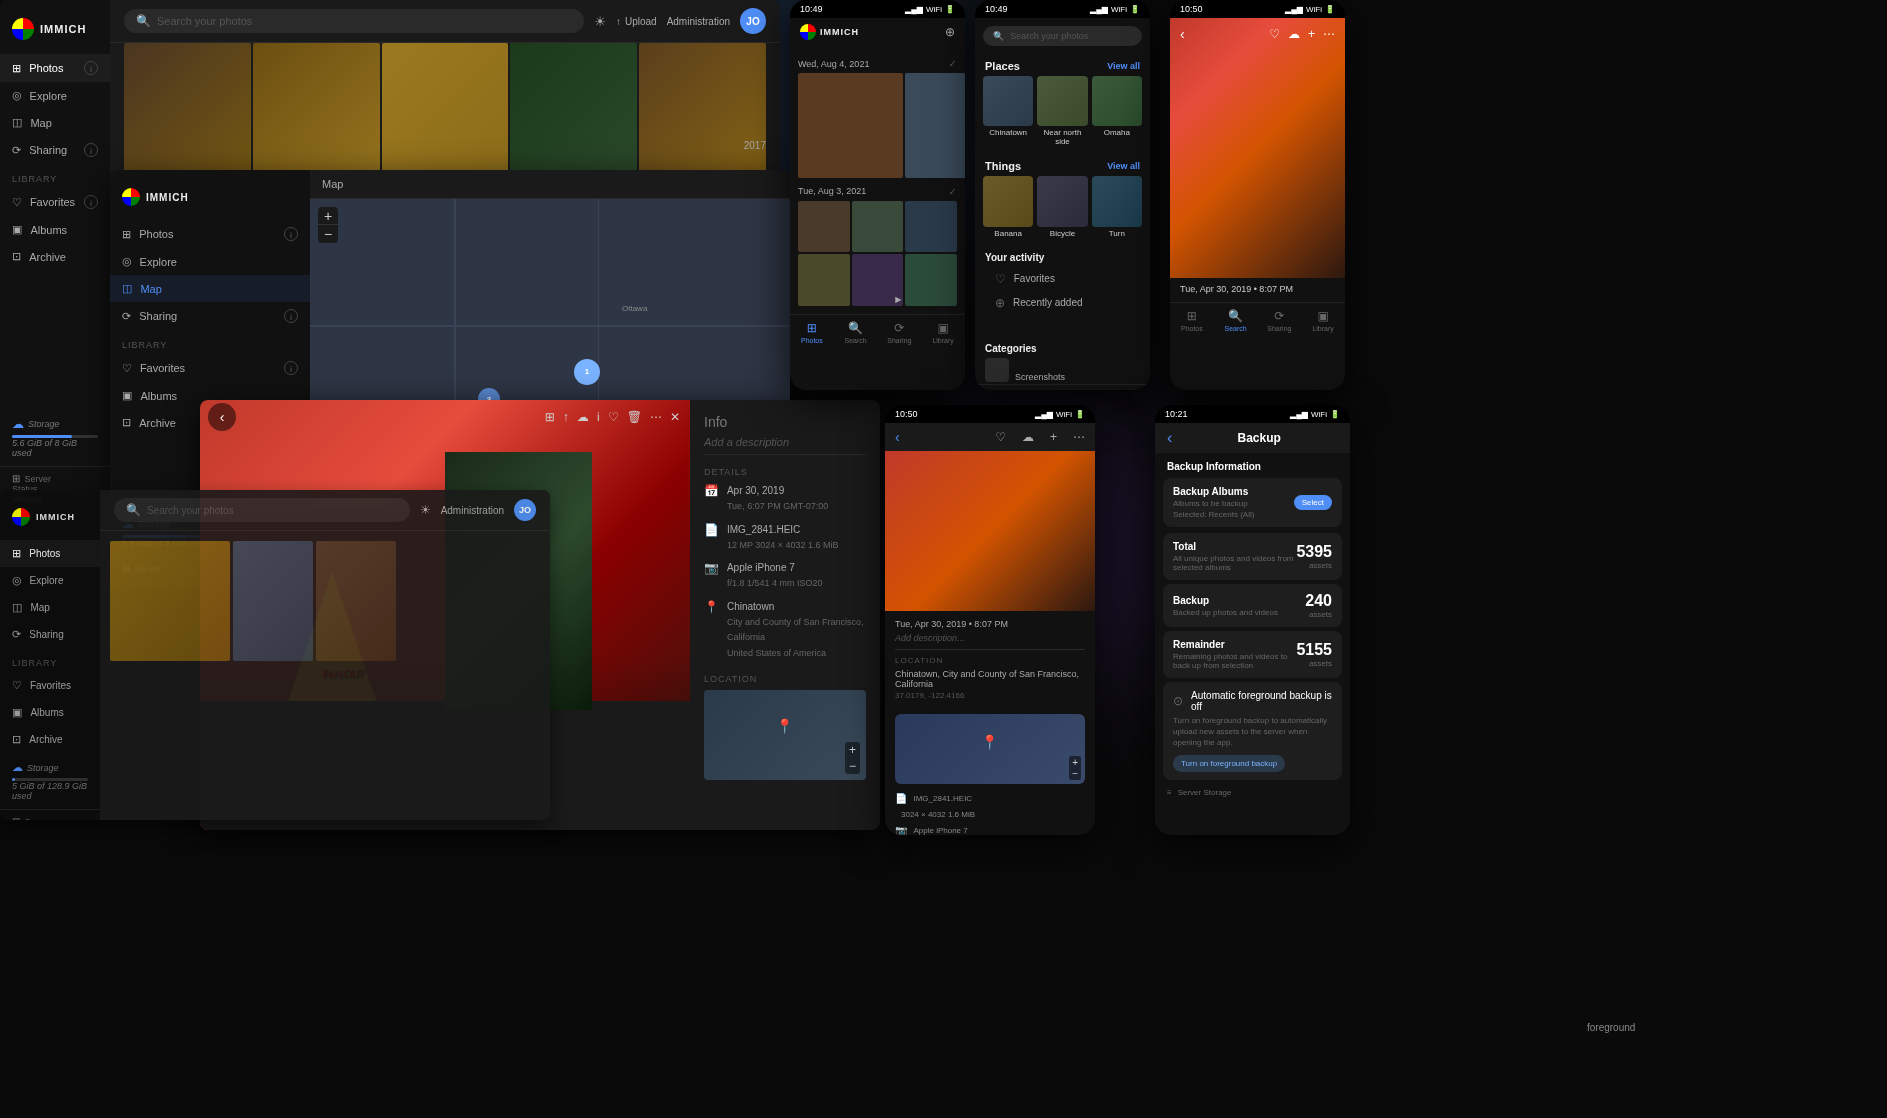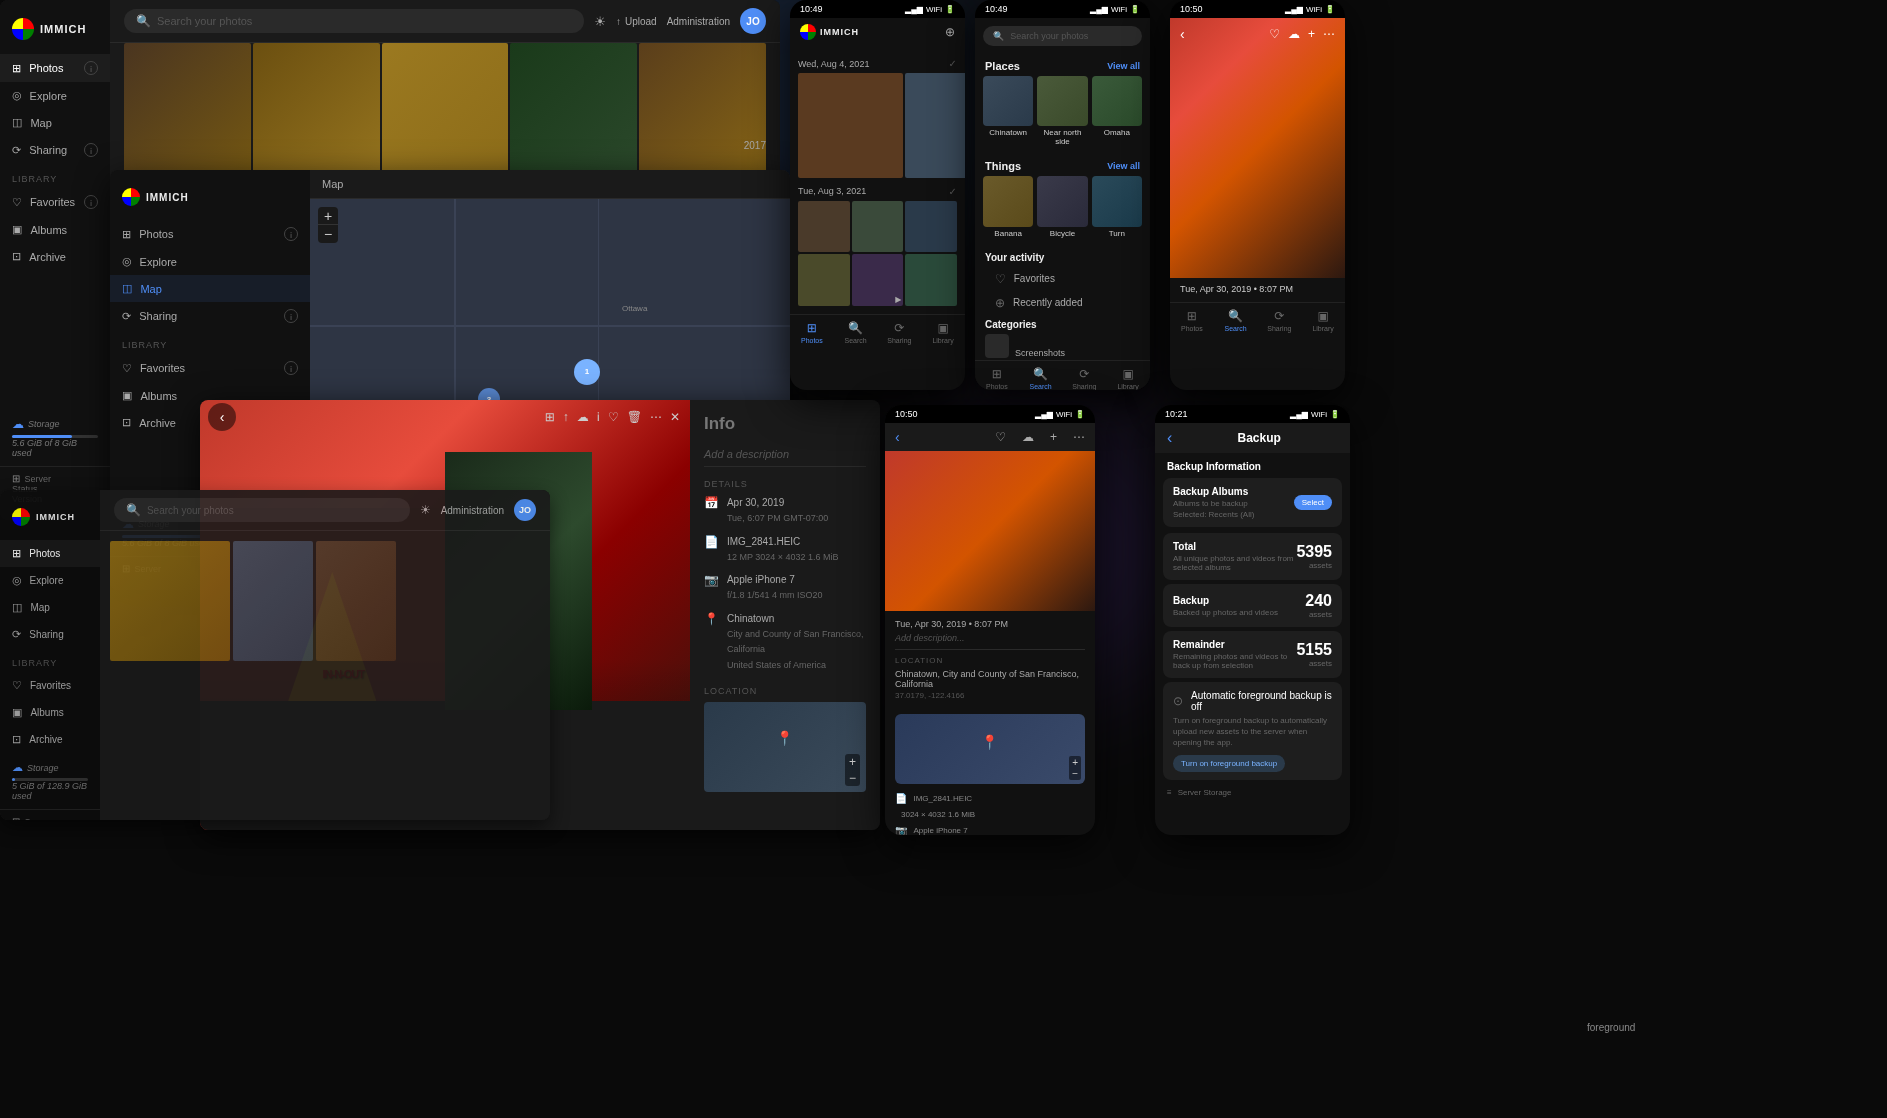--- a/index.html
+++ b/index.html
@@ -283,21 +283,21 @@
       cursor: pointer;
     }
 
     .info-panel {
       flex: 1;
       background: #1a1a1a;
       padding: 14px;
       overflow-y: auto;
     }
 
-    .info-title { color: #777; font-size: 17px; font-weight: 700; margin-bottom: 8px; }
+    .info-title { color: #777; font-size: 14px; font-weight: 400; }
     .info-desc-input {
       color: #555; font-size: 11px; font-style: italic;
       padding: 6px 0; border-bottom: 1px solid #2a2a2a; margin-bottom: 12px;
     }
 
     .info-section-label { color: #555; font-size: 9px; text-transform: uppercase; letter-spacing: 1px; margin-bottom: 6px; }
 
     .info-row {
       display: flex; gap: 8px;
       margin-bottom: 8px;
@@ -1033,21 +1033,21 @@
       <span class="activity-icon">♡</span>
       <span>Favorites</span>
     </div>
     <div class="activity-item">
       <span class="activity-icon">⊕</span>
       <span>Recently added</span>
     </div>
   </div>
 
   <div style="padding:2px 10px;">
-    <div style="color:#eee;font-size:10px;font-weight:600;margin-bottom:4px;">Categories</div>
+    <div style="color:#eee;font-size:10px;font-weight:600;margin-bottom:4px;margin-top:24px;">Categories</div>
     <div style="display:flex;align-items:flex-end;gap:6px;">
       <div style="width:24px;height:24px;background:#2a2a2a;border-radius:4px;"></div>
       <span style="color:#aaa;font-size:9px;">Screenshots</span>
     </div>
   </div>
 
   <div class="phone-bottomnav">
     <div class="phone-nav-item">
       <span class="phone-nav-icon">⊞</span>
       <span>Photos</span>

